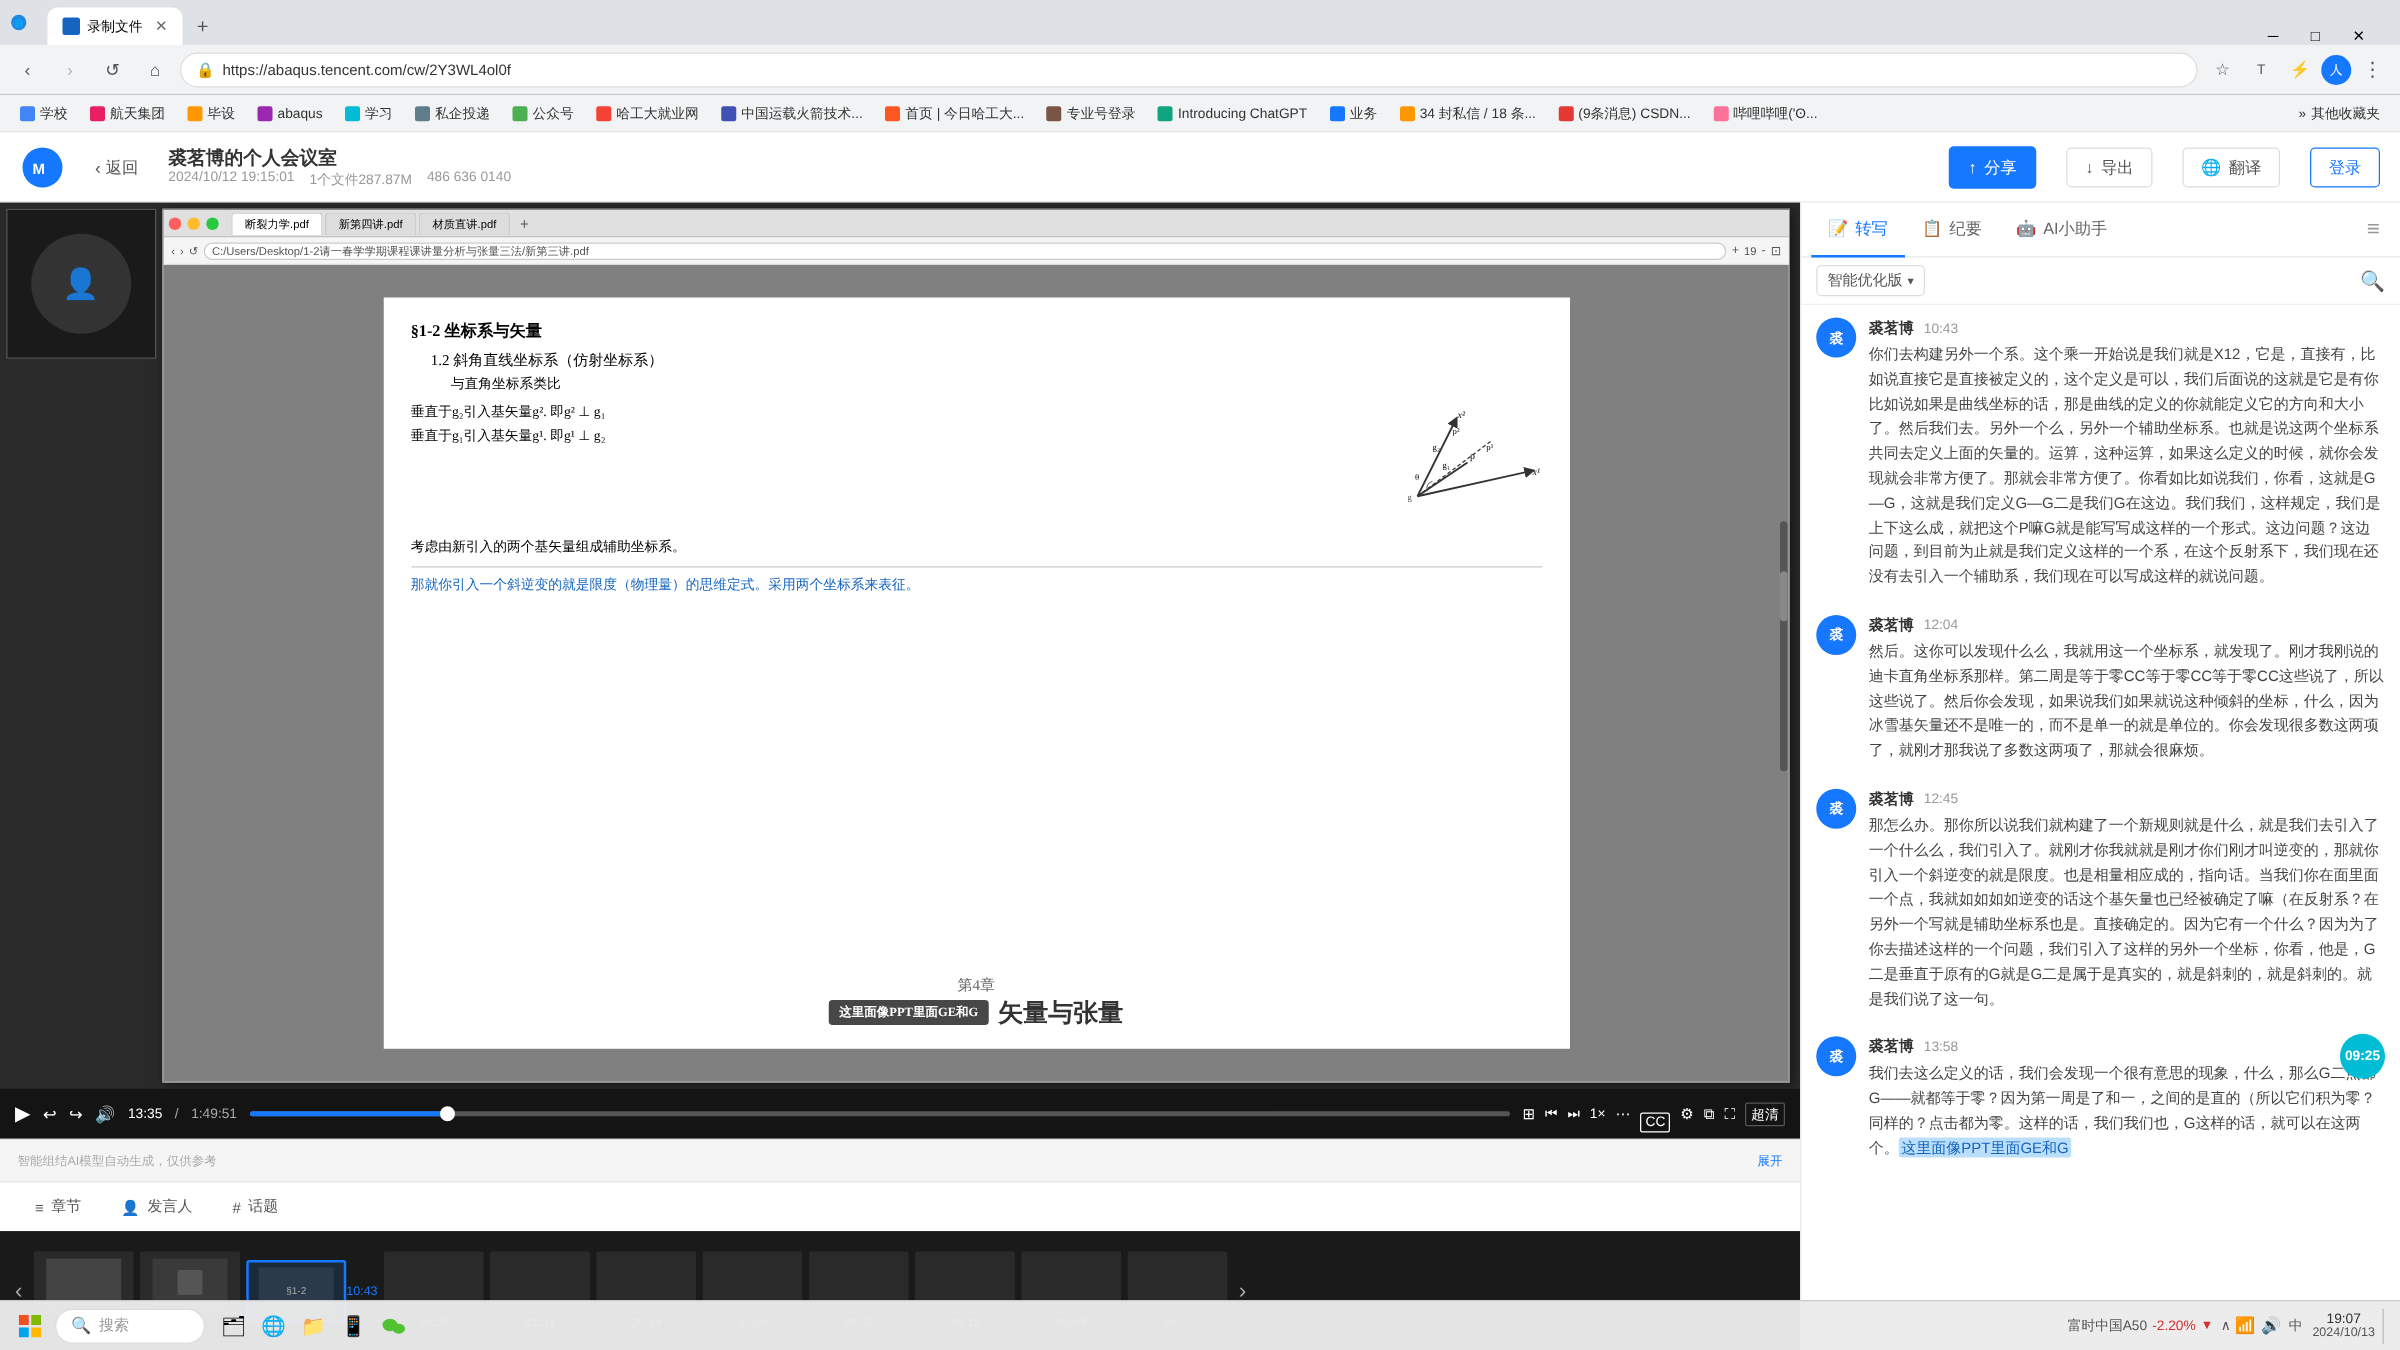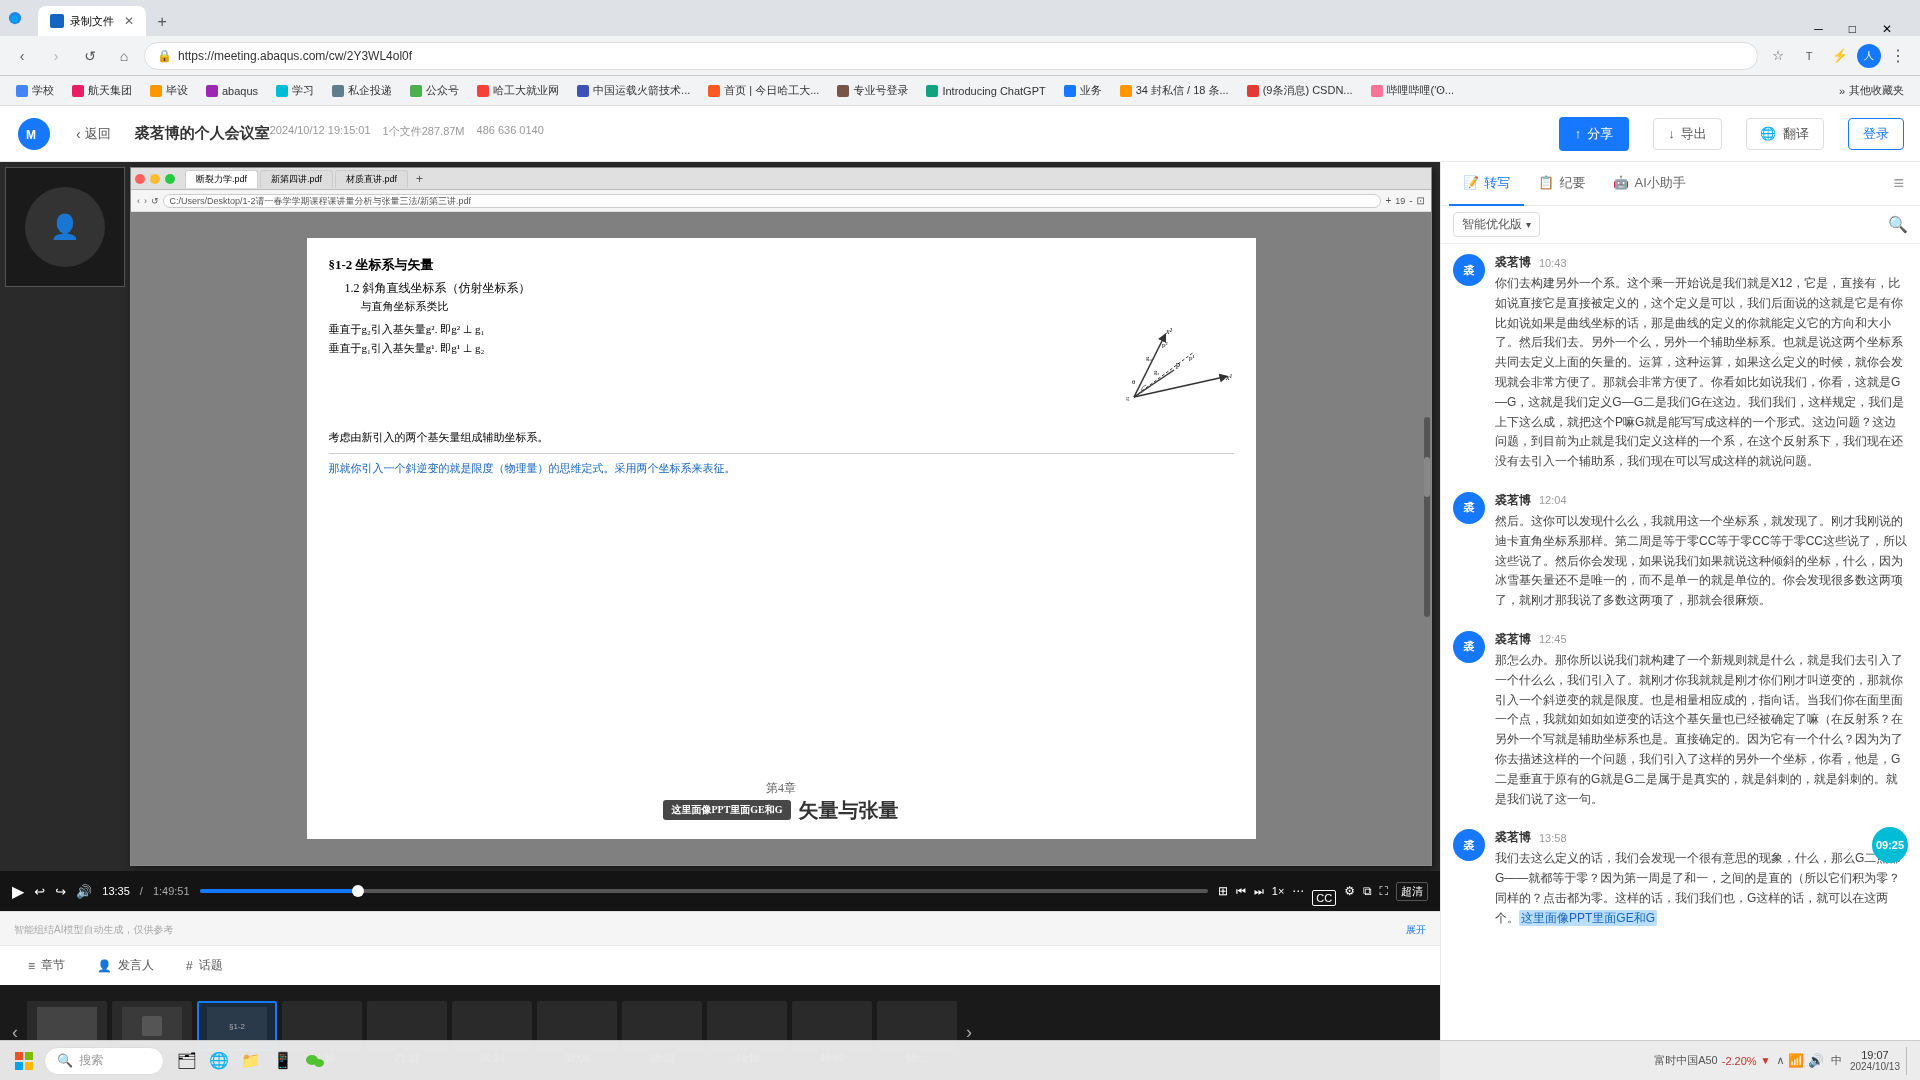--- a/index.html
+++ b/index.html
@@ -61,21 +61,21 @@
     </div>
   </div>
 
   <div class="nav-bar">
     <div class="nav-btn">‹</div>
     <div class="nav-btn" style="opacity:0.4;">›</div>
     <div class="nav-btn">↺</div>
     <div class="nav-btn">⌂</div>
     <div class="url-bar">
       <span style="color:#555;font-size:12px;margin-right:6px;">🔒</span>
-      <span style="font-size:12px;color:#333;">https://meeting.abaqus.com/cw/2Y3WL4ol0f</span>
+      <span style="font-size:12px;color:#333;">https://abaqus.tencent.com/cw/2Y3WL4ol0f</span>
     </div>
     <div style="display:flex;align-items:center;gap:3px;">
       <div class="nav-action-btn">☆</div>
       <div class="nav-action-btn" style="font-size:11px;">T</div>
       <div class="nav-action-btn">⚡</div>
       <div style="width:24px;height:24px;background:#1677ff;border-radius:50%;display:flex;align-items:center;justify-content:center;color:#fff;font-size:10px;cursor:pointer;">人</div>
       <div class="nav-action-btn" style="font-size:16px;">⋮</div>
     </div>
   </div>
 
@@ -158,21 +158,21 @@
     <div style="display:flex;align-items:center;margin-right:8px;">
       <svg width="36" height="36" viewBox="0 0 36 36">
         <circle cx="18" cy="18" r="16" fill="#1677ff"></circle>
         <text x="10" y="23" fill="white" font-size="12" font-weight="bold">M</text>
       </svg>
     </div>
     <div class="back-btn">
       <span style="font-size:14px;">‹</span>
       <span style="font-size:13px;color:#555;">返回</span>
     </div>
-    <div style="display:flex;margin-left:8px;">
+    <div style="display:flex;flex-direction:column;margin-left:8px;">
       <span style="font-size:15px;font-weight:600;color:#333;">裘茗博的个人会议室</span>
       <div style="display:flex;gap:12px;font-size:11px;color:#999;">
         <span>2024/10/12 19:15:01</span>
         <span>1个文件287.87M</span>
         <span>486 636 0140</span>
       </div>
     </div>
     <div style="flex:1;"></div>
     <button style="background:#1677ff;color:#fff;border:none;padding:8px 16px;border-radius:4px;font-size:13px;display:flex;align-items:center;gap:6px;cursor:pointer;">
       <span>↑</span>
@@ -361,21 +361,21 @@
           <span style="color:#aaa;font-size:10px;margin-top:2px;">00:12</span>
         </div>
         <div style="display:flex;flex-direction:column;align-items:center;cursor:pointer;flex-shrink:0;">
           <div style="width:80px;height:50px;background:#2a2a2a;border:2px solid transparent;border-radius:2px;display:flex;align-items:center;justify-content:center;">
             <div style="width:60px;height:38px;background:#3a3a3a;display:flex;align-items:center;justify-content:center;">
               <div style="width:20px;height:20px;background:#555;border-radius:2px;"></div>
             </div>
           </div>
           <span style="color:#aaa;font-size:10px;margin-top:2px;">04:59</span>
         </div>
-        <div style="display:flex;flex-direction:column;align-items:center;cursor:pointer;flex-shrink:0;justify-content:flex-end;">
+        <div style="display:flex;flex-direction:row;align-items:center;cursor:pointer;flex-shrink:0;justify-content:flex-end;">
           <div style="width:80px;height:50px;background:#1a2a3a;border:2px solid #1677ff;border-radius:2px;display:flex;align-items:center;justify-content:center;">
             <div style="width:60px;height:38px;background:#2a3a4a;display:flex;align-items:center;justify-content:center;">
               <div style="color:#aaa;font-size:8px;">§1-2</div>
             </div>
           </div>
           <span style="color:#1677ff;font-size:10px;margin-top:2px;">10:43</span>
         </div>
         <div style="display:flex;flex-direction:column;align-items:center;cursor:pointer;flex-shrink:0;">
           <div style="width:80px;height:50px;background:#2a2a2a;border:2px solid transparent;border-radius:2px;"></div>
           <span style="color:#aaa;font-size:10px;margin-top:2px;">16:36</span>

